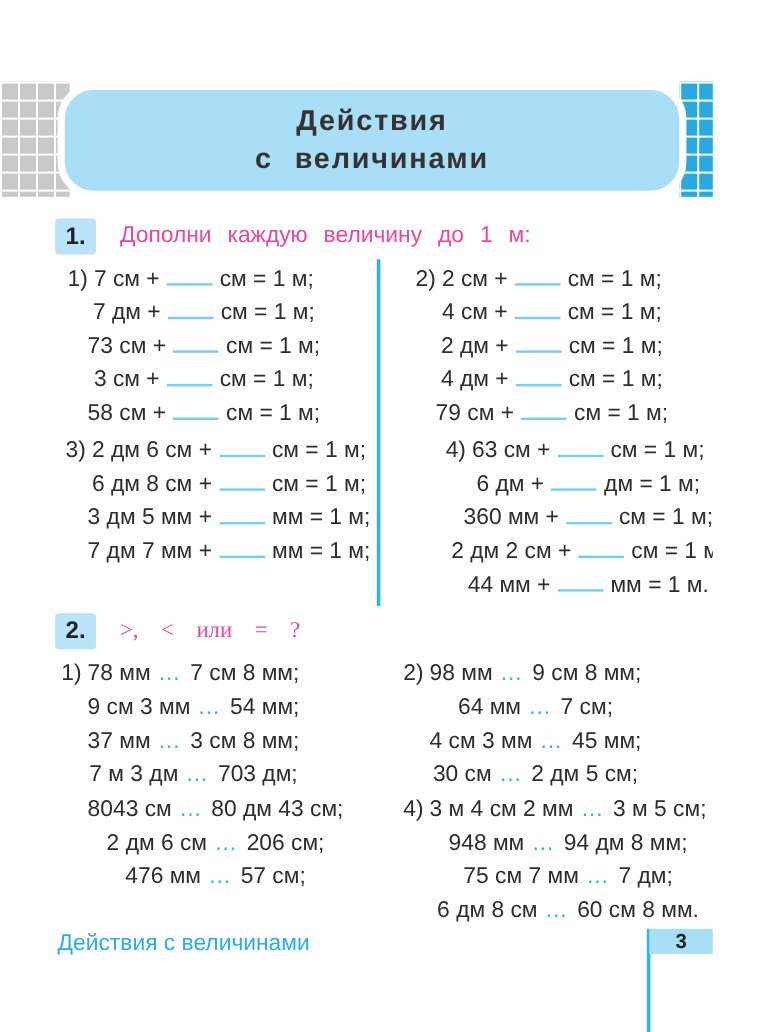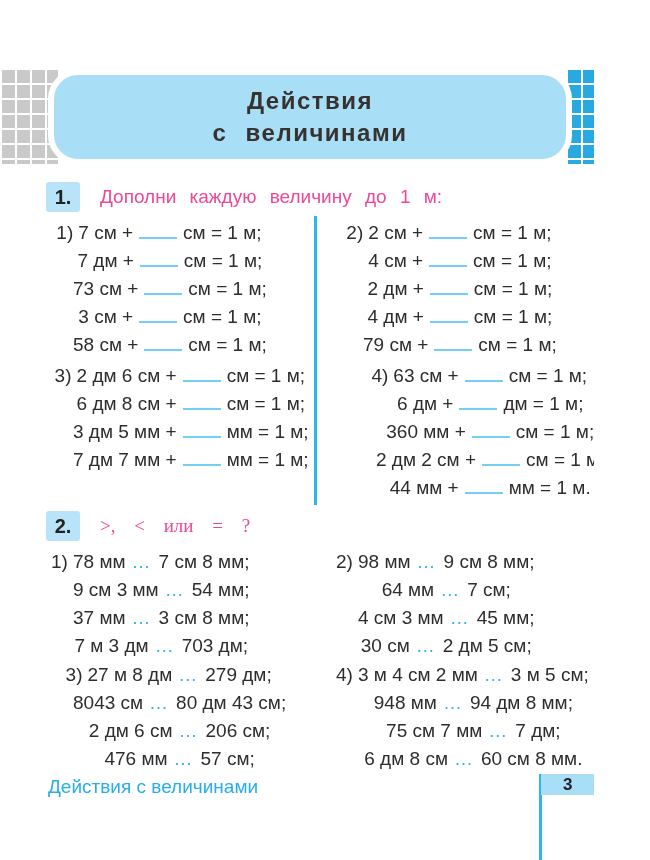--- a/index.html
+++ b/index.html
@@ -130,21 +130,20 @@
         <div class="pline"><span class="t">37 мм</span><span class="dots">…</span><span class="t">3 см 8 мм;</span></div>
         <div class="pline"><span class="t">7 м 3 дм</span><span class="dots">…</span><span class="t">703 дм;</span></div>
       </div>
       <div class="group" style="left: 331px; top: 548px;">
         <div class="pline"><span class="glabel">2)</span><span class="t">98 мм</span><span class="dots">…</span><span class="t">9 см 8 мм;</span></div>
         <div class="pline"><span class="t">64 мм</span><span class="dots">…</span><span class="t">7 см;</span></div>
         <div class="pline"><span class="t">4 см 3 мм</span><span class="dots">…</span><span class="t">45 мм;</span></div>
         <div class="pline"><span class="t">30 см</span><span class="dots">…</span><span class="t">2 дм 5 см;</span></div>
       </div>
       <div class="group" style="left: 46px; top: 661px;">
-        <div class="pline"><span class="glabel">3)</span><span class="t">27 м 8 дм</span><span class="dots">…</span><span class="t">279 дм;</span></div>
         <div class="pline"><span class="t">8043 см</span><span class="dots">…</span><span class="t">80 дм 43 см;</span></div>
         <div class="pline"><span class="t">2 дм 6 см</span><span class="dots">…</span><span class="t">206 см;</span></div>
         <div class="pline"><span class="t">476 мм</span><span class="dots">…</span><span class="t">57 см;</span></div>
       </div>
       <div class="group" style="left: 331px; top: 661px;">
         <div class="pline"><span class="glabel">4)</span><span class="t">3 м 4 см 2 мм</span><span class="dots">…</span><span class="t">3 м 5 см;</span></div>
         <div class="pline"><span class="t">948 мм</span><span class="dots">…</span><span class="t">94 дм 8 мм;</span></div>
         <div class="pline"><span class="t">75 см 7 мм</span><span class="dots">…</span><span class="t">7 дм;</span></div>
         <div class="pline"><span class="t">6 дм 8 см</span><span class="dots">…</span><span class="t">60 см 8 мм.</span></div>
       </div>

